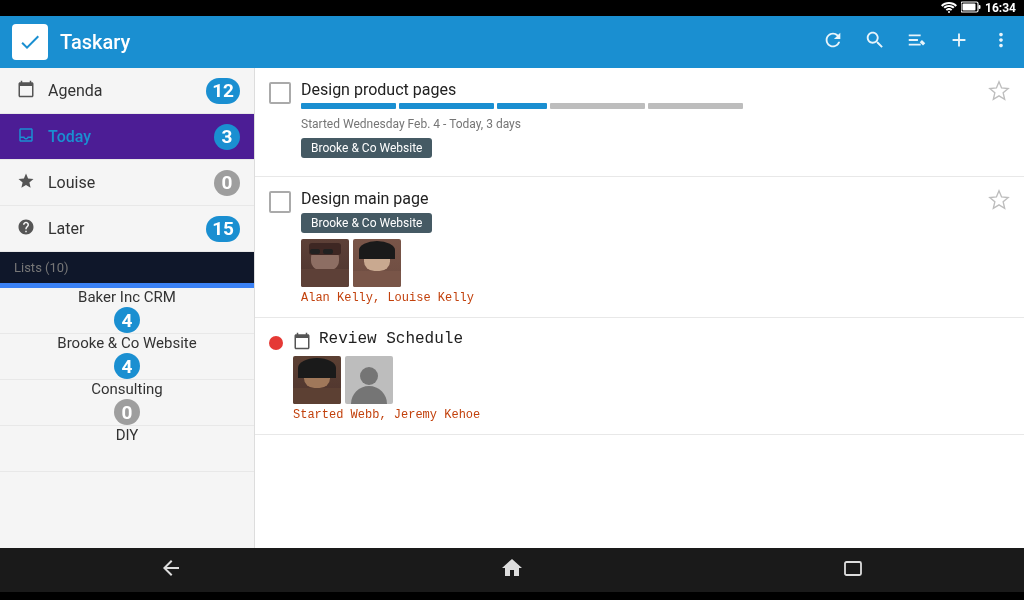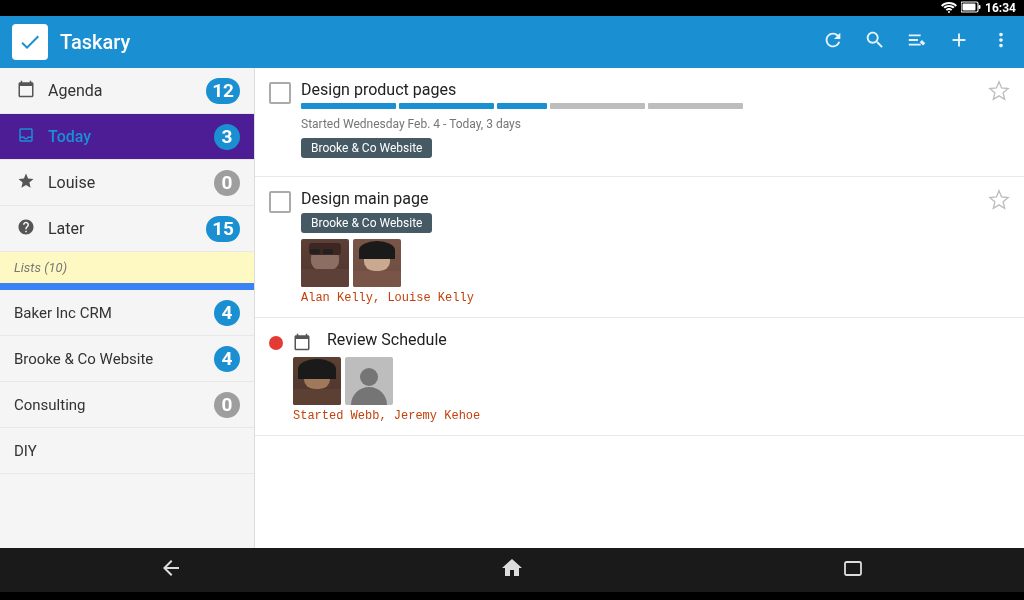--- a/index.html
+++ b/index.html
@@ -138,31 +138,31 @@
       padding: 0 6px;
     }
     .badge-blue { background: #1a8fd1; }
     .badge-gray { background: #9e9e9e; }
     .badge-red { background: #f44336; }
 
     .lists-header {
       padding: 8px 14px;
       font-size: 13px;
       color: #777;
-      background: #fef9c3;
-      border-bottom: 7px solid #3b82f6;
-      font-style: italic;
+      background: #0f172a;
+      border-bottom: 5px solid #3b82f6;
     }
     .list-item {
       display: flex;
       align-items: center;
       padding: 0 14px;
       height: 46px;
       cursor: pointer;
       border-bottom: 1px solid #e8e8e8;
+      flex-direction: column;
     }
     .list-item-label {
       flex: 1;
       font-size: 15px;
       color: #333;
     }
 
     
     .content {
       flex: 1;
@@ -467,21 +467,21 @@
       <span class="task-star">
         <svg width="22" height="22" viewBox="0 0 24 24" fill="none" stroke="#bdbdbd" stroke-width="1.5">
           <path d="M12 17.27L18.18 21l-1.64-7.03L22 9.24l-7.19-.61L12 2 9.19 8.63 2 9.24l5.46 4.73L5.82 21z"></path>
         </svg>
       </span>
     </div>
 
     <div class="task-item">
       <div class="task-dot"></div>
       <div class="task-body">
-        <div style="display:flex; align-items:center; gap:16px; margin-bottom:4px;">
+        <div style="display:flex; align-items:center; gap:8px; margin-bottom:4px;font-family:Liberation Mono, monospace;">
           <svg width="18" height="18" viewBox="0 0 24 24" fill="#555">
             <path d="M20 3h-1V1h-2v2H7V1H5v2H4c-1.1 0-2 .9-2 2v16c0 1.1.9 2 2 2h16c1.1 0 2-.9 2-2V5c0-1.1-.9-2-2-2zm0 18H4V8h16v13z"></path>
           </svg>
           <div class="task-title">Review Schedule</div>
         </div>
         <div class="task-avatars">
 
           <div class="avatar-person" style="background: linear-gradient(to bottom, #5c4033 0%, #4e342e 100%); width:48px; height:48px; border-radius:2px; position:relative; overflow:hidden;">
             <div style="position:absolute; top:8px; left:11px; width:26px; height:24px; background:#a0785a; border-radius:50% 50% 40% 40%;"></div>
             <div style="position:absolute; top:2px; left:5px; width:38px; height:20px; background:#1a1a1a; border-radius:50% 50% 0 0;"></div>

